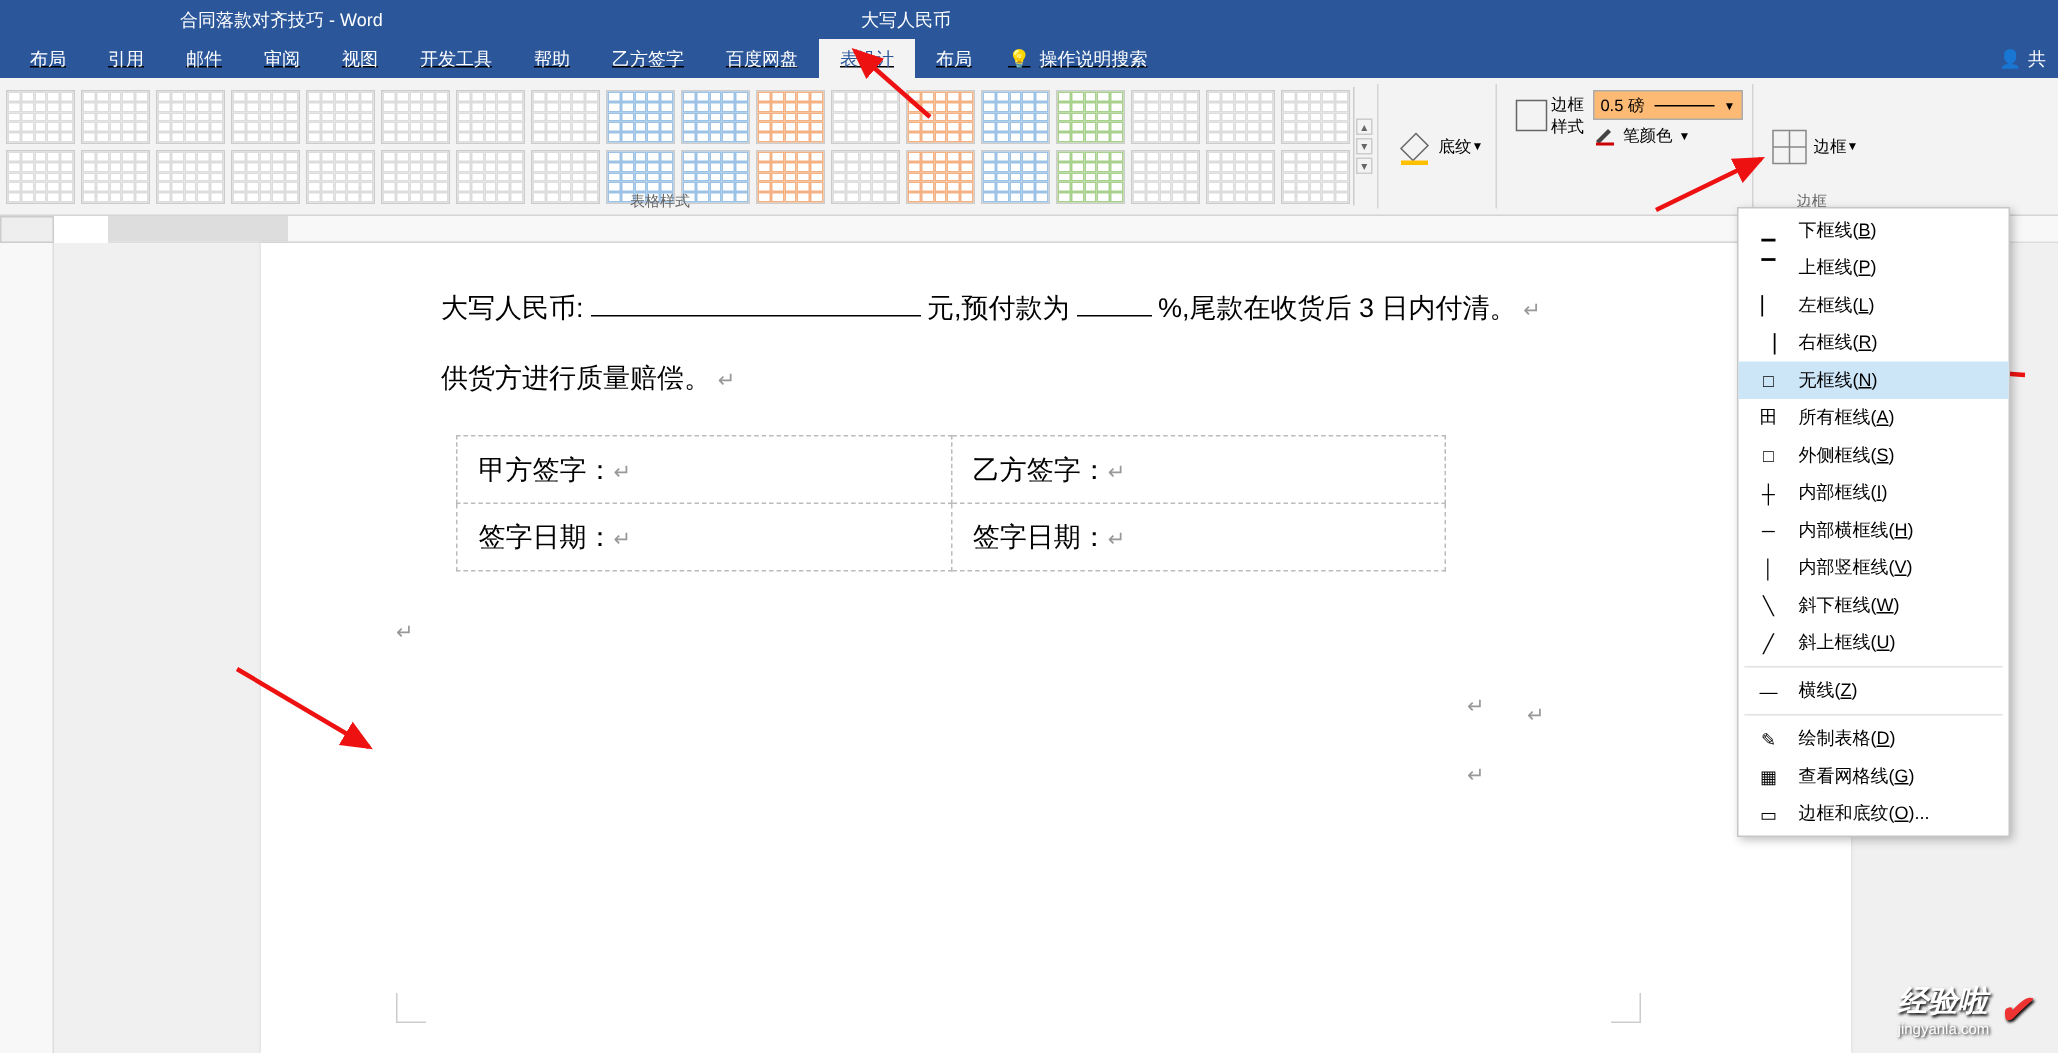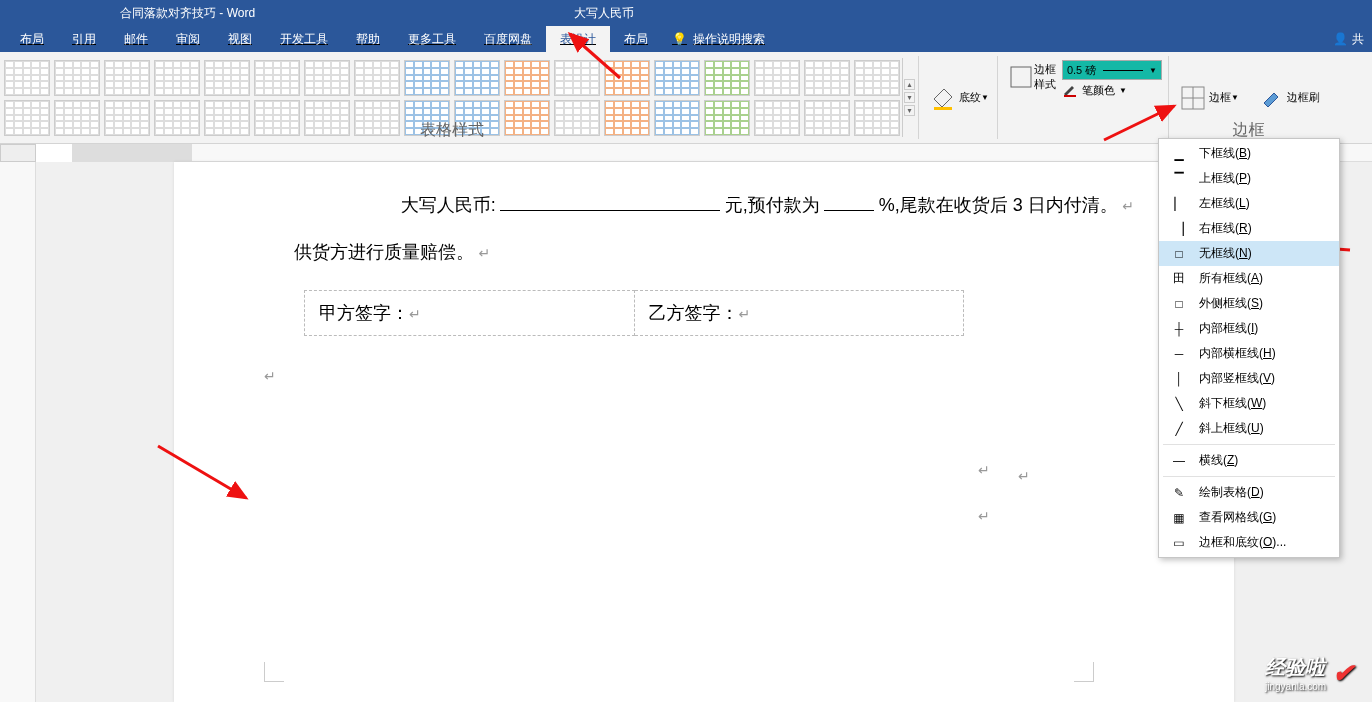--- a/index.html
+++ b/index.html
@@ -25,27 +25,27 @@
 .ribbon { background:#f3f3f3; height:92px; border-bottom:1px solid #d4d4d4; display:flex; position:relative; }
 .style-gallery { display:flex; padding:6px 2px; }
 .style-thumb { width:46px; height:36px; margin:2px; display:grid; grid-template-columns:repeat(5,1fr); grid-template-rows:repeat(5,1fr); border:1px solid #ccc; cursor:pointer; background:#fff; }
 .style-thumb.grey div { border:0.5px solid #ddd; }
 .style-thumb.blue div { border:0.5px solid #9cc2e5; }
 .style-thumb.orange div { border:0.5px solid #f4b183; }
 .style-thumb.green div { border:0.5px solid #a9d18e; }
 .style-row { display:flex; }
 .gallery-more { width:16px; display:flex; flex-direction:column; justify-content:center; border-left:1px solid #ccc; }
 .gallery-more span { height:11px; text-align:center; font-size:8px; color:#666; border:1px solid #ccc; margin:1px; }
-.group-label { position:absolute; bottom:2px; font-size:16px; color:#666; }
+.group-label { position:absolute; bottom:2px; font-size:10px; color:#666; }
 
 .ribbon-sep { width:1px; background:#d4d4d4; margin:4px 0; }
 .ribbon-btn { display:flex; align-items:center; justify-content:center; padding:4px 8px; font-size:11px; cursor:pointer; }
 .ribbon-btn .icon-box { width:32px; height:32px; display:flex; align-items:center; justify-content:center; }
 .ribbon-small { display:flex; flex-direction:column; padding:4px 6px; font-size:11px; }
-.pt-input { width:100px; height:20px; border:1px solid #ababab; background:#14b8a6; font-size:11px; padding:0 4px; display:flex; align-items:center; justify-content:space-between; }
+.pt-input { width:100px; height:20px; border:1px solid #ababab; background:#fdba74; font-size:11px; padding:0 4px; display:flex; align-items:center; justify-content:space-between; }
 .pen-color { display:flex; align-items:center; gap:4px; }
 
 
 .arrow { position:absolute; pointer-events:none; }
 .arrow svg { overflow:visible; }
 
 
 .ruler { height:18px; background:#f8f8f8; border-bottom:1px solid #ddd; position:relative; margin-left:36px; font-size:8px; color:#666; display:flex; align-items:center; overflow:hidden; }
 .ruler .dark { background:#ddd; height:18px; }
 
@@ -88,21 +88,21 @@
 </div>
 
 <div class="tabs">
   <span class="tab">布局</span>
   <span class="tab">引用</span>
   <span class="tab">邮件</span>
   <span class="tab">审阅</span>
   <span class="tab">视图</span>
   <span class="tab">开发工具</span>
   <span class="tab">帮助</span>
-  <span class="tab">更多工具</span>
+  <span class="tab">乙方签字</span>
   <span class="tab">百度网盘</span>
   <span class="tab active">表设计</span>
   <span class="tab">布局</span>
   <div class="tell-me">
     <span class="bulb">💡</span>
     <span>操作说明搜索</span>
   </div>
   <div class="share">
     <span style="margin-right:4px;">👤</span>
     <span>共</span>
@@ -1144,45 +1144,37 @@
       <div class="icon-box">
           <svg width="26" height="26">
             <rect x="2" y="2" width="22" height="22" fill="none" stroke="#888"></rect>
             <line x1="2" y1="13" x2="24" y2="13" stroke="#888"></line>
             <line x1="13" y1="2" x2="13" y2="24" stroke="#888"></line>
           </svg>
         </div>
       <span>边框</span>
       <span style="font-size:8px;">▼</span>
     </div>
-    <div class="ribbon-btn">
-      <div class="icon-box">
-          <svg width="26" height="26">
-            <path d="M6 18 L16 8 L20 12 L10 22 Z" fill="#5b9bd5" stroke="#2b579a"></path>
-          </svg>
-        </div>
-      <span>边框刷</span>
-    </div>
     <span class="group-label" style="left:50%;transform:translateX(-50%);bottom:2px;">边框</span>
   </div>
 </div>
 
 <div style="display:flex;">
   <div style="width:36px;height:18px;background:#eee;border:1px solid #ccc;"></div>
   <div class="ruler" style="flex:1;">
     <div class="dark" style="width:120px;"></div>
     <div style="flex:1;position:relative;">
     </div>
   </div>
 </div>
 
 <div class="doc-area">
   <div class="vruler"></div>
   <div class="page">
-    <p style="margin-left:30px;text-align:right;">
+    <p style="margin-left:30px;">
       <span>大写人民币:</span>
       <span class="blank" style="min-width:220px;"></span>
       <span>元,预付款为</span>
       <span class="blank" style="min-width:50px;"></span>
       <span>%,尾款在收货后 3 日内付清。</span>
       <span class="para-mark">↵</span>
     </p>
     <p style="margin-left:30px;">
       <span>供货方进行质量赔偿。</span>
       <span class="para-mark">↵</span>
@@ -1190,20 +1182,24 @@
 
     <span class="outer-marks" style="left:804px;top:300px;">↵</span>
     <span class="outer-marks" style="left:804px;top:346px;">↵</span>
     <span class="outer-marks" style="left:844px;top:306px;">↵</span>
 
     <table class="sig-table">
       <tbody>
           <tr>
         <td><span>甲方签字：</span><span class="para-mark">↵</span></td>
         <td><span>乙方签字：</span><span class="para-mark">↵</span></td>
+      </tr>
+      <tr>
+        <td><span>签字日期：</span><span class="para-mark">↵</span></td>
+        <td><span>签字日期：</span><span class="para-mark">↵</span></td>
       </tr>
     </tbody>
       </table>
     <p style="margin-top:16px;"><span class="para-mark">↵</span></p>
 
     <div class="page-corner bl"></div>
     <div class="page-corner br"></div>
   </div>
 </div>
 

